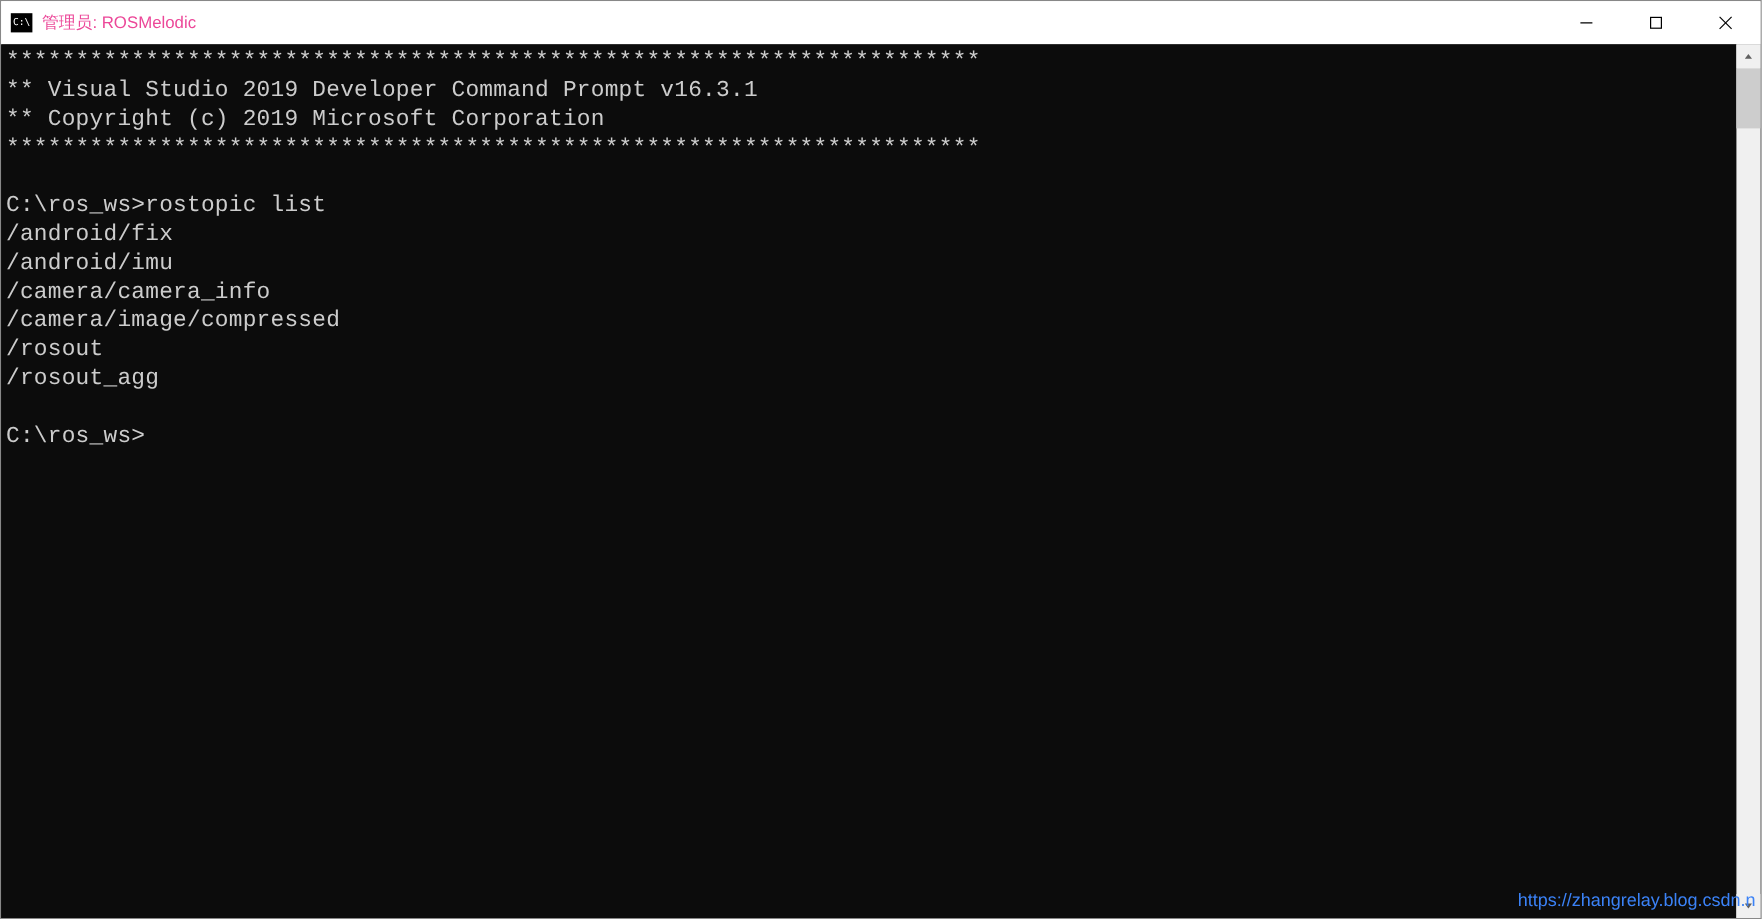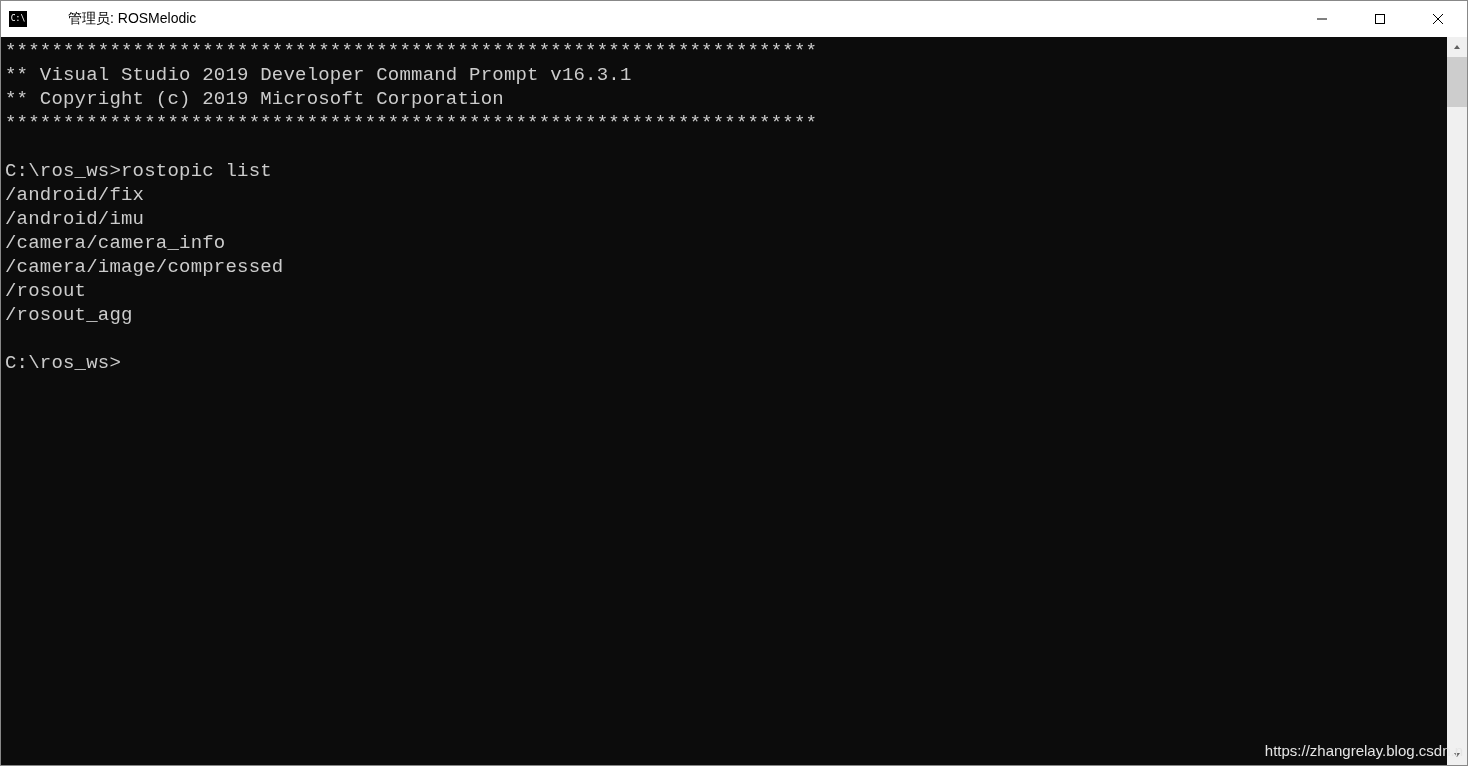--- a/index.html
+++ b/index.html
@@ -39,23 +39,22 @@
     display: flex;
     align-items: center;
     justify-content: center;
     color: #fff;
     font-size: 8px;
     font-family: monospace;
     line-height: 1;
   }
   .titlebar-text {
     font-size: 14px;
-    color: #000000;
+    color: #ec4899;
     flex: 1;
-    margin-left: 33px;
   }
   .window-controls {
     display: flex;
     height: 100%;
   }
   .winbtn {
     width: 58px;
     height: 100%;
     display: flex;
     align-items: center;
@@ -111,21 +110,21 @@
     top: 20px;
     left: 0;
     width: 20px;
     height: 50px;
     background: #cdcdcd;
   }
   .watermark {
     position: absolute;
     right: 4px;
     bottom: 6px;
-    color: #e5e5e5;
+    color: #3b82f6;
     font-size: 15px;
     font-family: Arial, sans-serif;
     pointer-events: none;
   }
 </style>
 </head>
 <body>
 
 <div class="window">
   <div class="titlebar">

